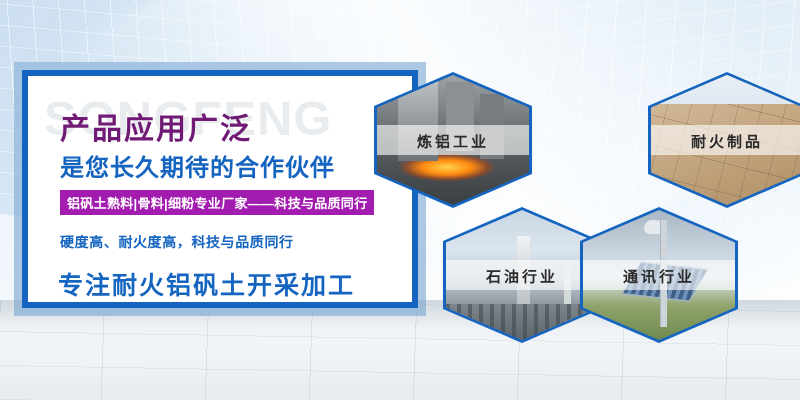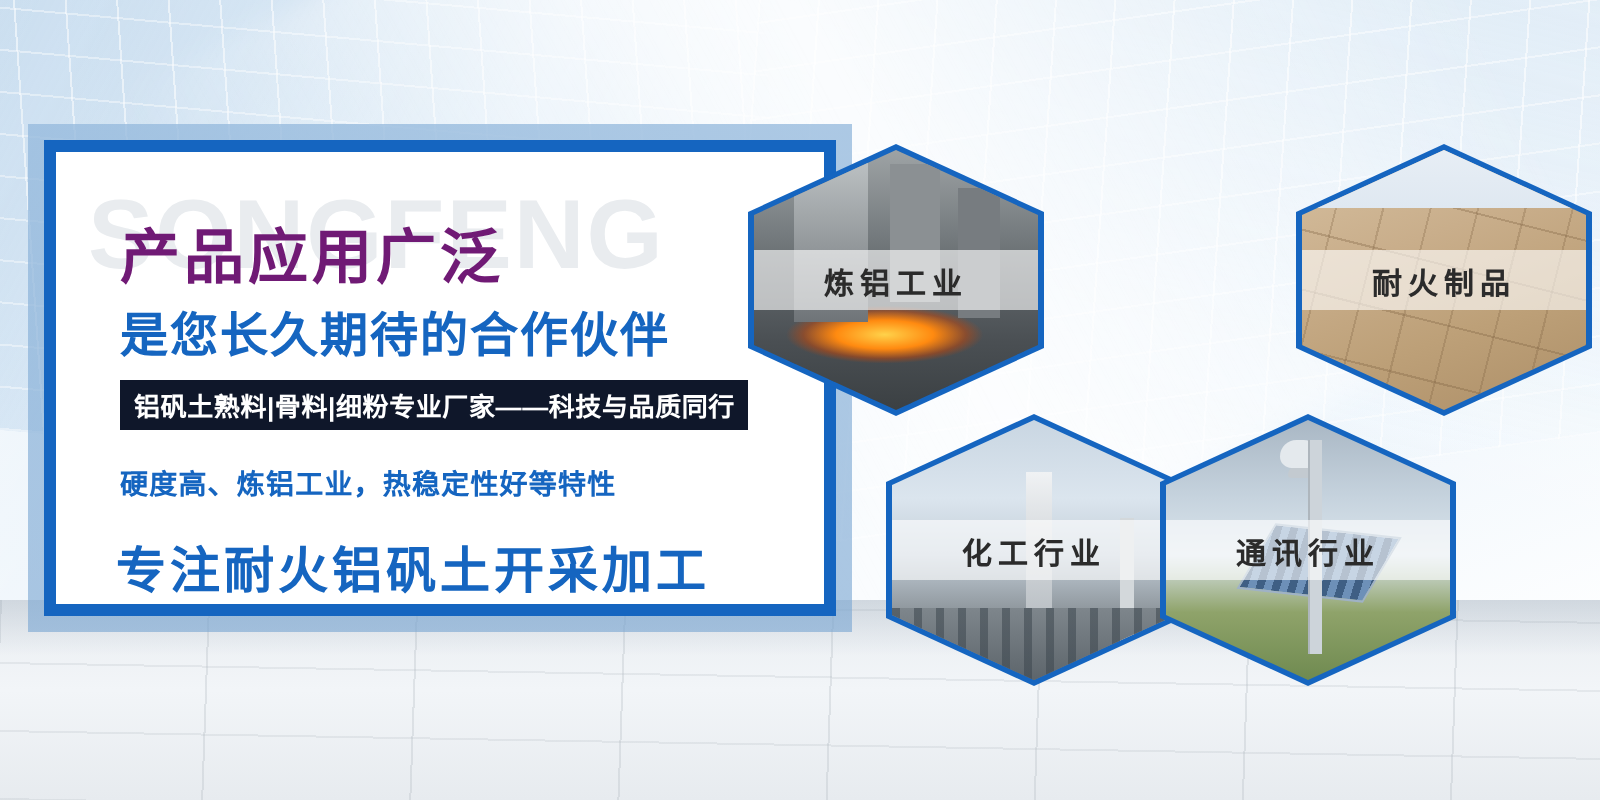--- a/index.html
+++ b/index.html
@@ -77,37 +77,37 @@
     font-size:30px;font-weight:700;letter-spacing:2px;
     color:#701a75;white-space:nowrap;text-align:right;
   }
   .subhead{
     position:absolute;left:60px;top:148px;
     font-size:24px;font-weight:700;letter-spacing:1px;
     color:#1565c0;white-space:nowrap;
   }
   .ribbon{
     position:absolute;left:60px;top:190px;height:25px;
-    background:#0f172a;color:#ffffff;
+    background:#a21caf;color:#ffffff;
     font-size:13px;font-weight:700;letter-spacing:.3px;
     display:flex;align-items:center;padding:0 7px;white-space:nowrap;
   }
   .feature{
     position:absolute;left:60px;top:231px;
     font-size:14px;font-weight:700;letter-spacing:.6px;
     color:#1565c0;white-space:nowrap;
   }
   .tagline{
     position:absolute;left:58px;top:265px;
     font-size:25px;font-weight:700;letter-spacing:2px;
     color:#1565c0;white-space:nowrap;
   }
 
   
-  .hexwrap{position:absolute;width:148px;height:136px;}
+  .hexwrap{position:absolute;width:148px;height:136px;padding-left:10px;}
   .hex{
     position:absolute;inset:0;
     -webkit-clip-path:polygon(50% 0%,100% 25%,100% 75%,50% 100%,0% 75%,0% 25%);
     clip-path:polygon(50% 0%,100% 25%,100% 75%,50% 100%,0% 75%,0% 25%);
     background:#1565c0;
   }
   .hex-in{
     position:absolute;inset:3px;
     -webkit-clip-path:polygon(50% 0%,100% 25%,100% 75%,50% 100%,0% 75%,0% 25%);
     clip-path:polygon(50% 0%,100% 25%,100% 75%,50% 100%,0% 75%,0% 25%);
@@ -229,21 +229,21 @@
   <div class="floor-shade"></div>
 
   <div class="frame-outer">
     <div class="frame-inner"></div>
   </div>
 
   <div class="watermark">SONGFENG</div>
   <div class="headline">产品应用广泛</div>
   <div class="subhead">是您长久期待的合作伙伴</div>
   <div class="ribbon">铝矾土熟料|骨料|细粉专业厂家——科技与品质同行</div>
-  <div class="feature">硬度高、炼铝工业，热稳定性好等特性</div>
+  <div class="feature">硬度高、耐火度高，科技与品质同行</div>
   <div class="tagline">专注耐火铝矾土开采加工</div>
 
   <div class="hexwrap" style="left:374px;top:72px;">
     <div class="hex"></div>
     <div class="hex-in">
       <div class="hex-photo ph-smelt"></div>
       <div class="hex-label">炼铝工业</div>
     </div>
   </div>
 
@@ -254,21 +254,21 @@
       <div class="hex-photo ph-brick"></div>
       <div class="hex-label">耐火制品</div>
     </div>
   </div>
 
 
   <div class="hexwrap" style="left:443px;top:207px;">
     <div class="hex"></div>
     <div class="hex-in">
       <div class="hex-photo ph-chem"></div>
-      <div class="hex-label">化工行业</div>
+      <div class="hex-label">石油行业</div>
     </div>
   </div>
 
   <div class="hexwrap" style="left:580px;top:207px;">
     <div class="hex"></div>
     <div class="hex-in">
       <div class="hex-photo ph-comm">
         <div class="comm-cam"></div>
       </div>
       <div class="hex-label">通讯行业</div>

